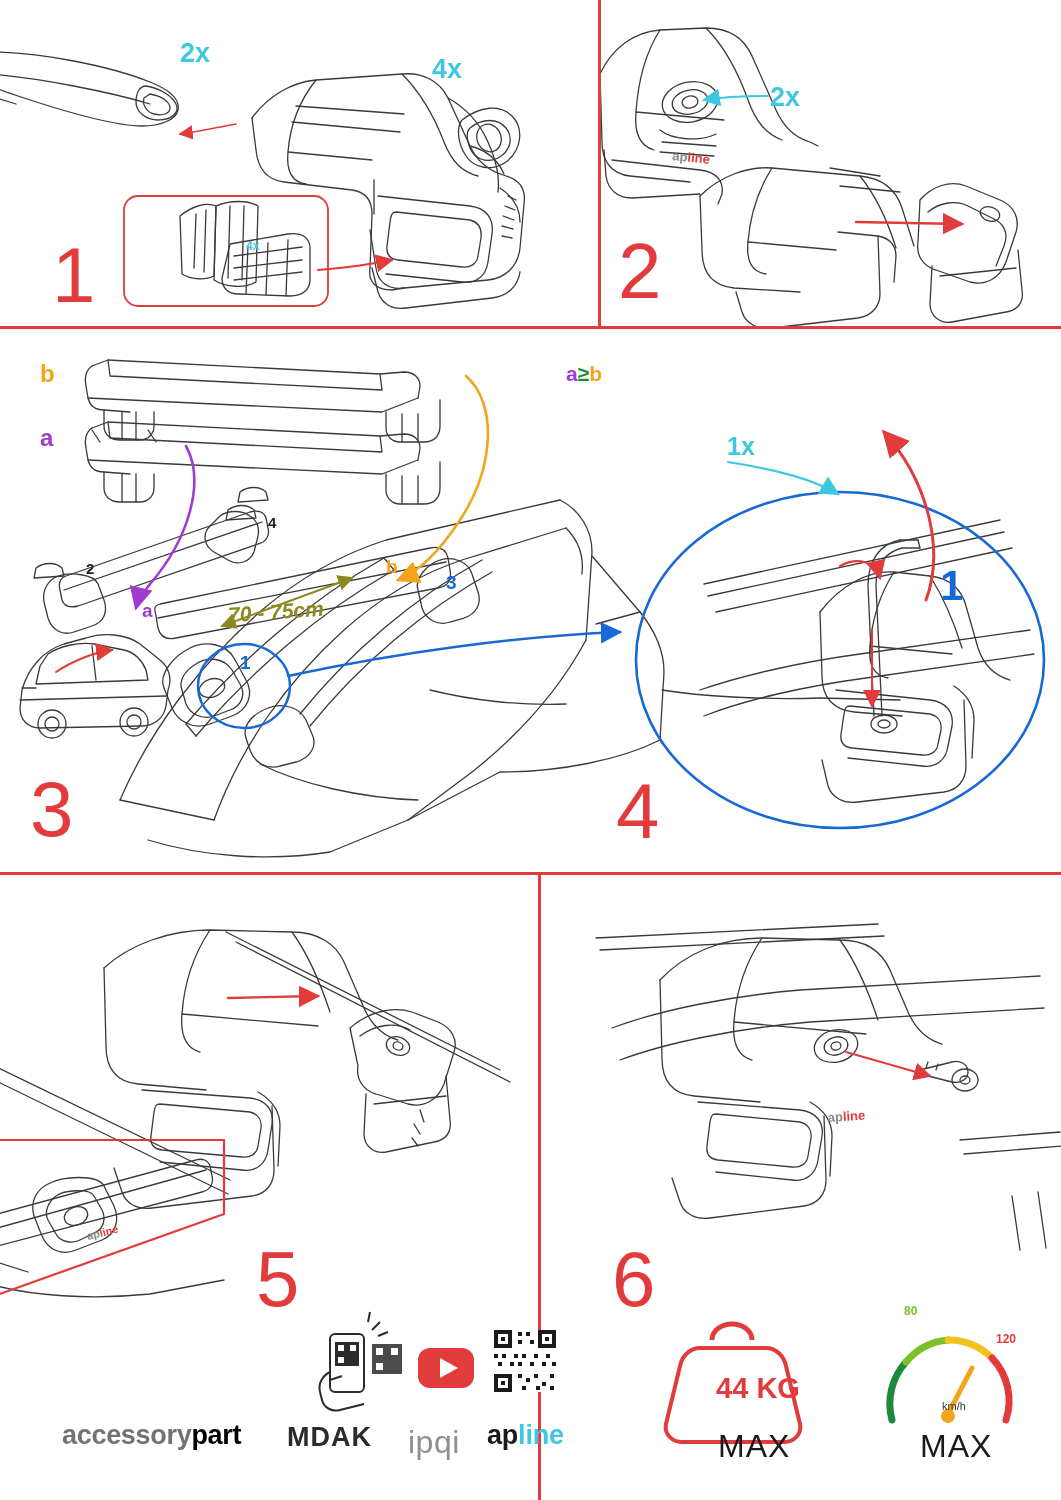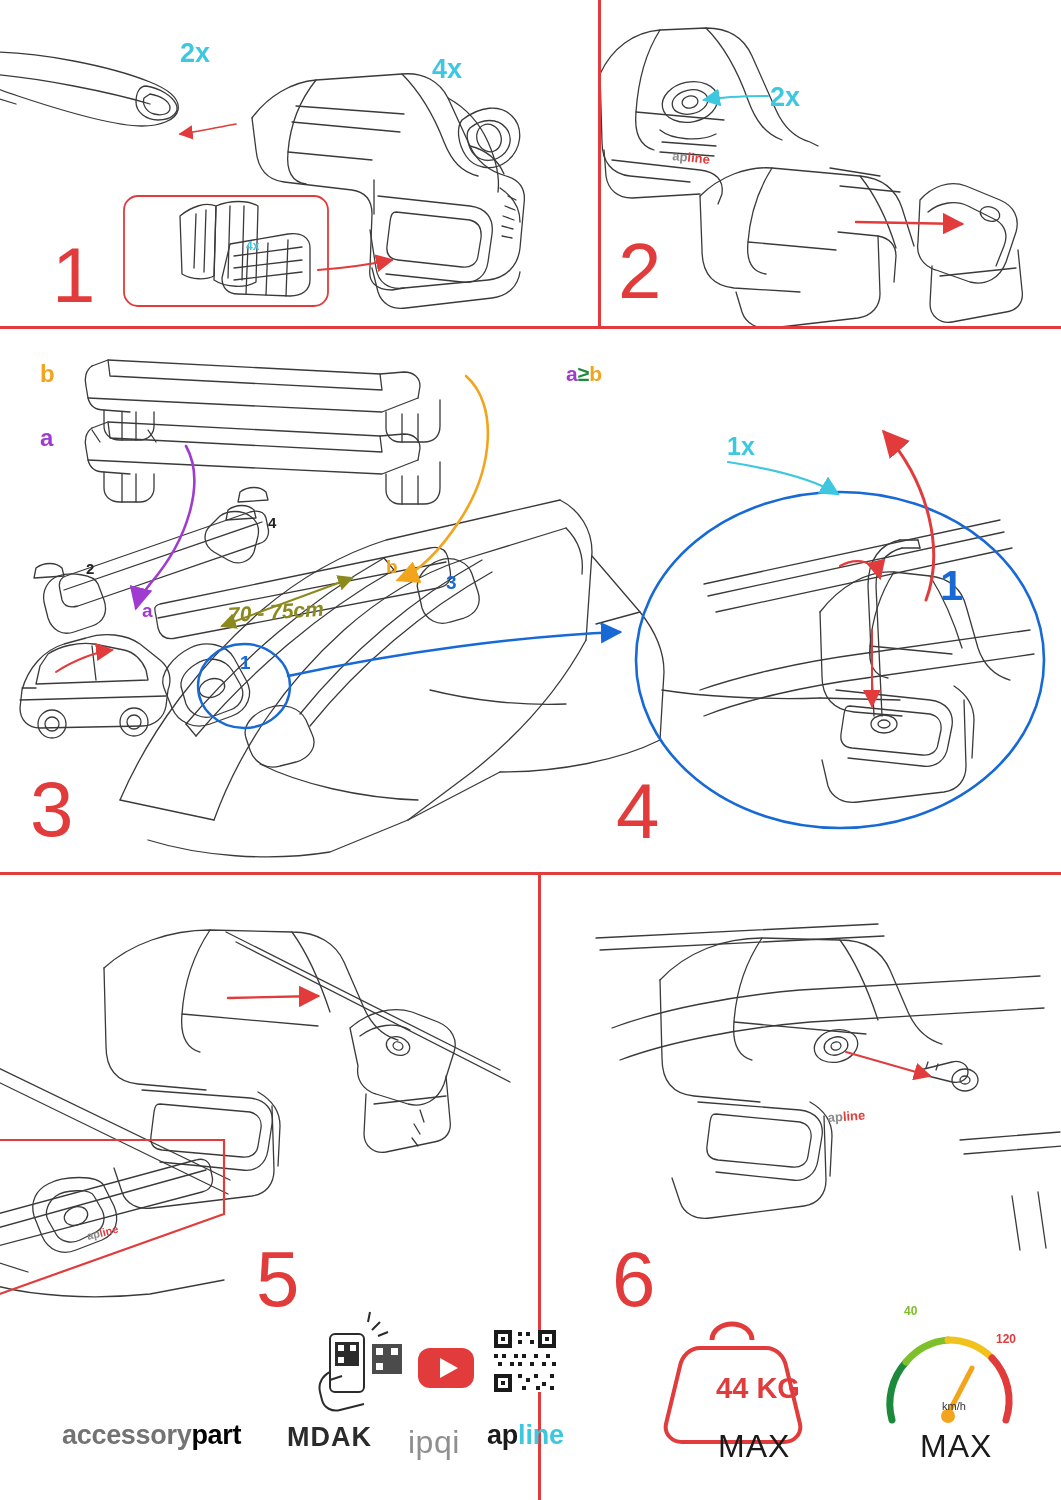--- a/index.html
+++ b/index.html
@@ -502,17 +502,17 @@
       <path d="M948,1340 A62,62 0 0,1 992,1358" stroke="#f2c21c"></path>
       <path d="M992,1358 A62,62 0 0,1 1006,1420" stroke="#e23b3b"></path>
       <path d="M948,1414 L972,1368" stroke="#f2a51c" stroke-width="5"></path>
       <circle cx="948" cy="1416" r="7" fill="#f2a51c" stroke="none"></circle>
     </g>
   </svg>
 
   <div class="weight-val">44 KG</div>
   <div class="max-label" style="left:718px;top:1428px;">MAX</div>
   <div class="max-label" style="left:920px;top:1428px;">MAX</div>
-  <div class="speed-small" style="left:904px;top:1304px;color:#7ec02a;">40</div>
+  <div class="speed-small" style="left:904px;top:1304px;color:#7ec02a;">80</div>
   <div class="speed-small" style="left:996px;top:1332px;color:#e23b3b;">120</div>
   <div class="kmh" style="left:930px;top:1400px;">km/h</div>
 
 </div>
 
 </body></html>

